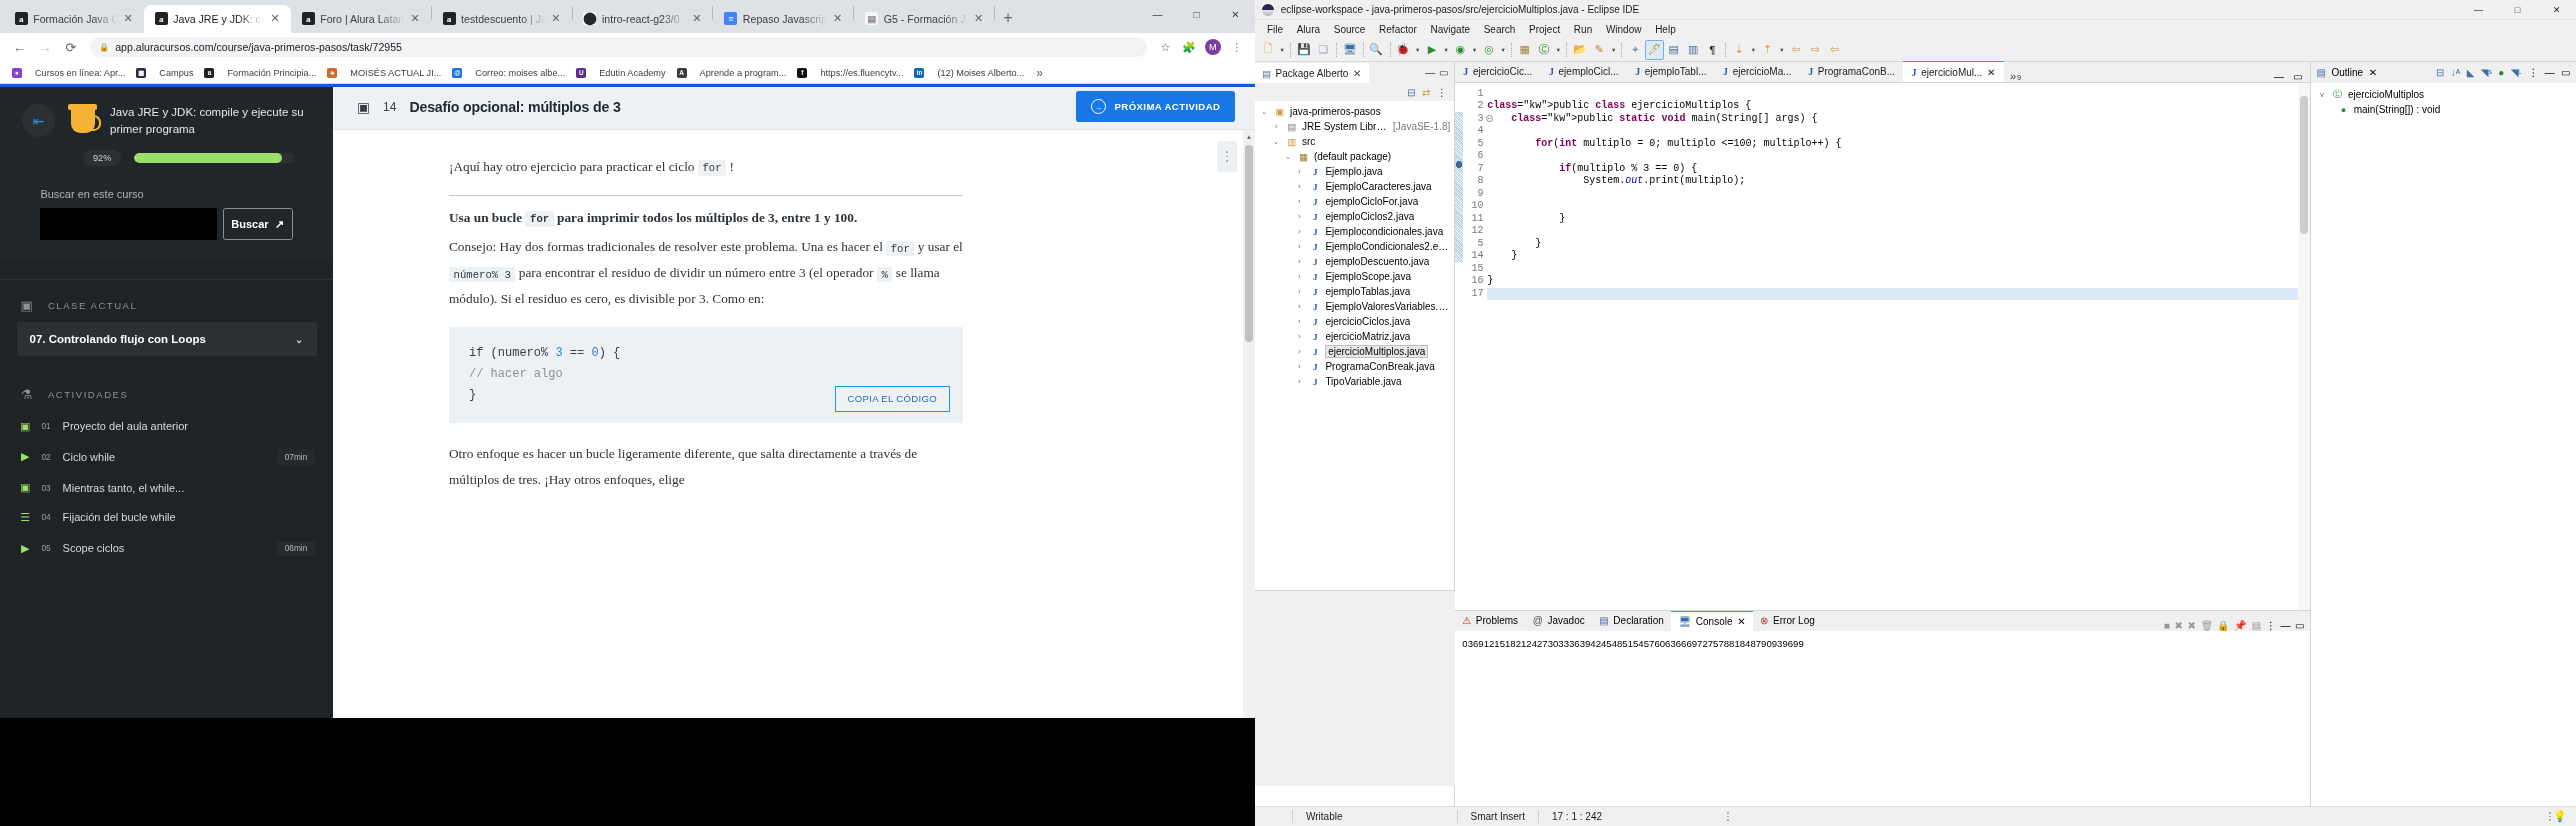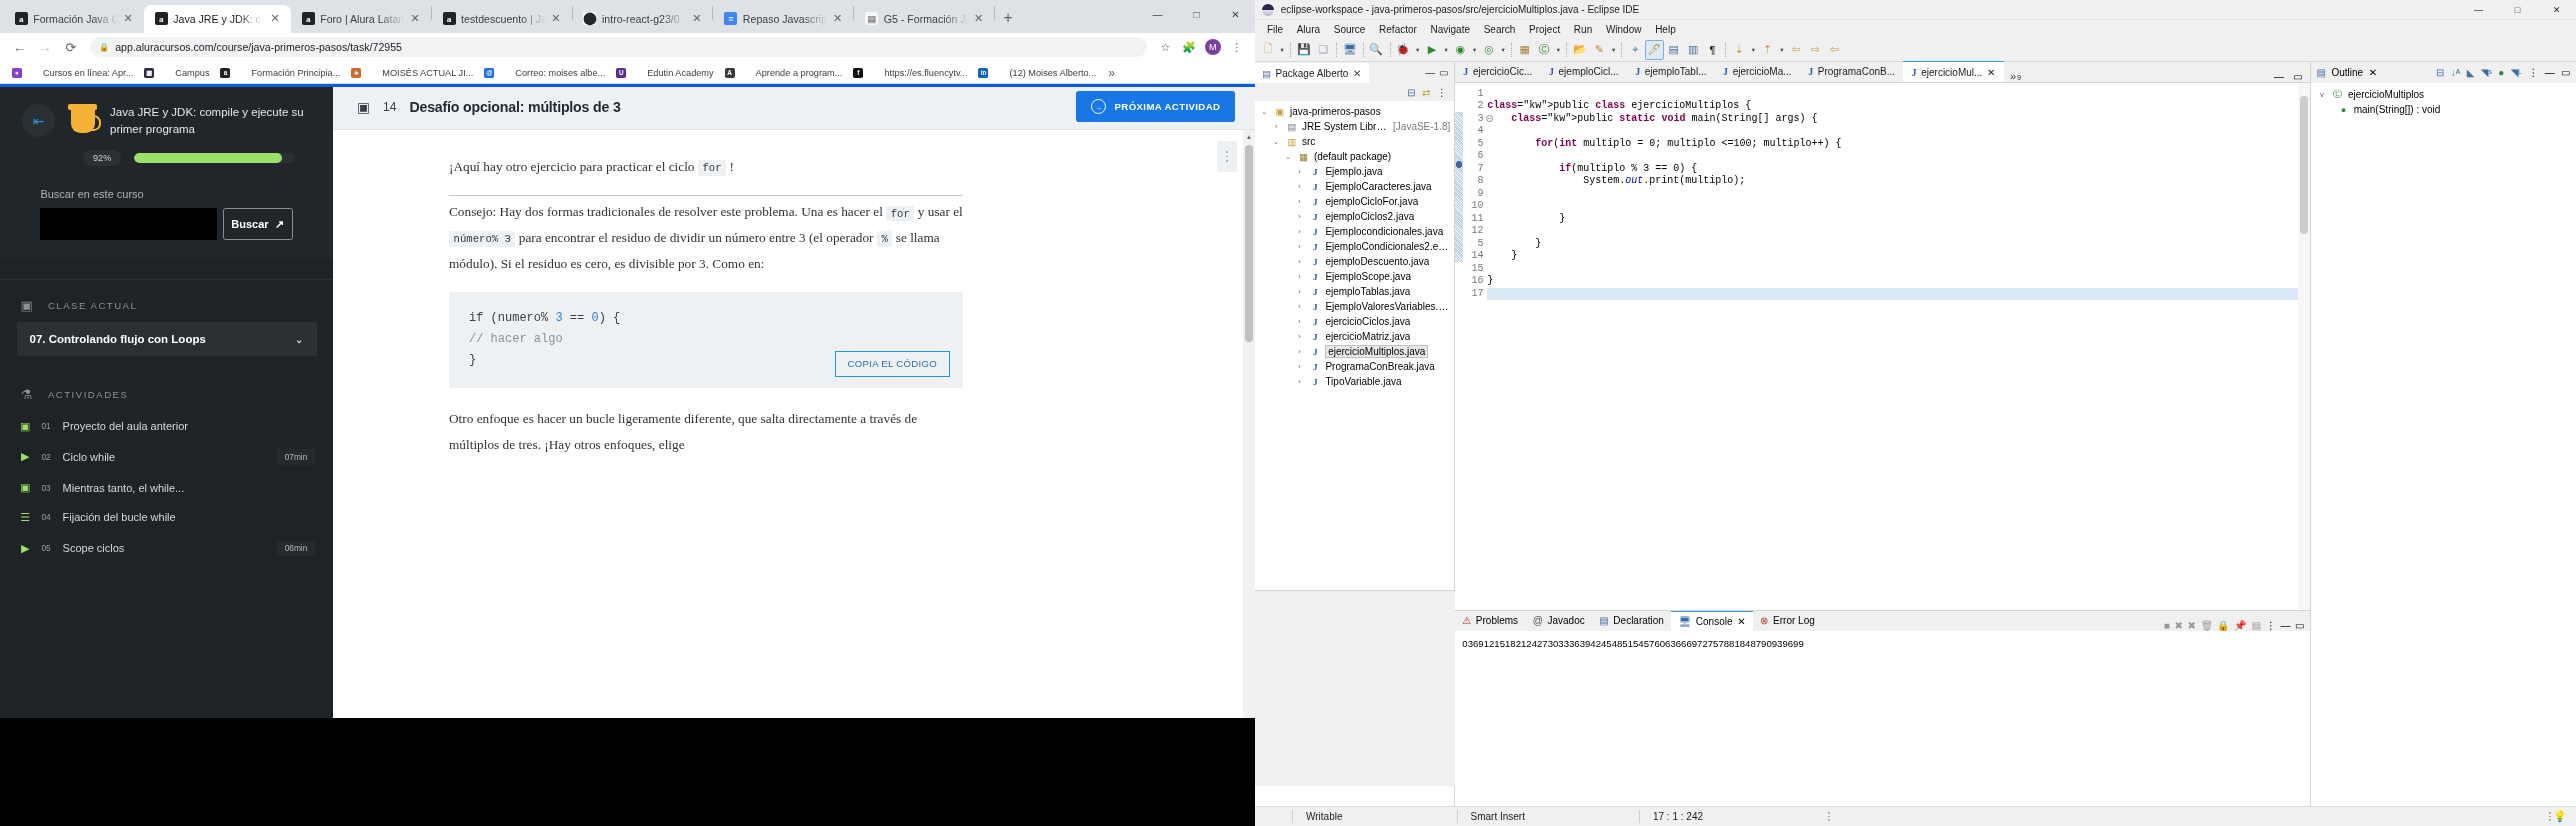--- a/index.html
+++ b/index.html
@@ -64,21 +64,21 @@
   .omnibox .lock { font-size: 8.3px; color: #5f6368; }
   .tb-icon { width: 22px; height: 22px; display:flex; align-items:center; justify-content:center;
              font-size: 11px; color: #5f6368; }
   .avatar-m { width: 16.5px; height: 16.5px; border-radius: 50%; background: #7b3fa0; color:#fff;
               font-size: 9.2px; display:flex; align-items:center; justify-content:center; }
 
   .bookmarks {
     height: 22px; background: #fff; display: flex; align-items: center;
     padding: 0 7.3px; gap: 1.8px; border-bottom: 0.9px solid #dadce0; overflow: hidden;
   }
-  .bm { display: flex; align-items: center; gap: 21px; padding: 1.8px 4.6px;
+  .bm { display: flex; align-items: center; gap: 13px; padding: 1.8px 4.6px;
         font-size: 9.2px; color: #3c4043; white-space: nowrap; border-radius: 2.8px; }
   .bm .bmi { width: 10px; height: 10px; flex: 0 0 10px; border-radius: 1.8px;
              display:flex; align-items:center; justify-content:center;
              font-size: 6.4px; font-weight: bold; color: #fff; }
   .bm-overflow { font-size: 12px; color: #5f6368; padding: 0 5.5px; }
 
   
   .page { position: relative; height: calc(826px - 33px - 29px - 22px); display: flex; background: #fff; }
   .alura-topline { position: absolute; left:0; right:0; top:0; height:2.8px; background:#0b5ed7; z-index: 3;}
 
@@ -502,20 +502,21 @@
         <div class="article">
           <div class="kebab">
               <i></i>
               <i></i>
               <i></i>
             </div>
 
           <div class="art-body">
             <p class="art-lead"><span>¡Aquí hay otro ejercicio para practicar el ciclo </span><code class="inl">for</code><span> !</span></p>
 
+            <p class="art-strong"><span>Usa un bucle </span><code class="inl">for</code><span> para imprimir todos los múltiplos de 3, entre 1 y 100.</span></p>
 
             <p><span>Consejo: Hay dos formas tradicionales de resolver este problema. Una es hacer el </span><code class="inl">for</code><span> y usar el </span><code class="inl">número% 3</code><span> para encontrar el residuo de dividir un número entre 3 (el operador </span><code class="inl">%</code><span> se llama módulo). Si el residuo es cero, es divisible por 3. Como en:</span></p>
 
             <div class="codeblock">
                 <div><span>if (numero% </span><span class="num">3</span><span> == </span><span class="num">0</span><span>) {</span></div>
                 <div style="color:#8a9199">    // hacer algo</div>
                 <div>}</div>
               <button class="copy-btn">COPIA EL CÓDIGO</button>
             </div>
 
@@ -864,21 +865,21 @@
           <div class="out">0369121518212427303336394245485154576063666972757881848790939699</div>
         </div>
       </div>
 
       <div class="ec-bottom-left"></div>
     </div>
 
     <div class="ec-status">
       <span class="cell" style="margin-left:37px">Writable</span>
       <span class="cell" style="margin-left:101px">Smart Insert</span>
-      <span class="cell" style="margin-left:101px">17 : 1 : 242</span>
+      <span class="cell" style="">17 : 1 : 242</span>
       <span class="dots" style="margin-left:110px">
           <i></i>
           <i></i>
           <i></i>
         </span>
       <span class="spacer"></span>
       <span class="dots">
           <i></i>
           <i></i>
           <i></i>

